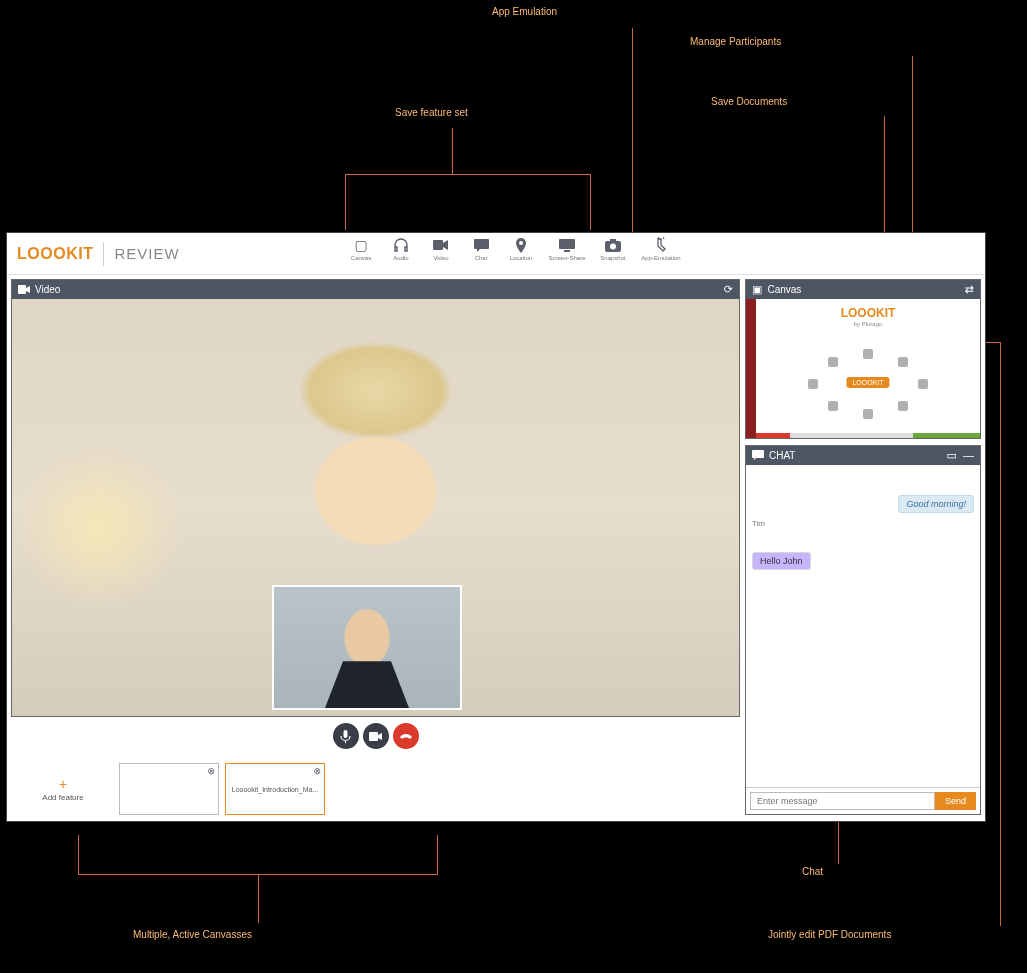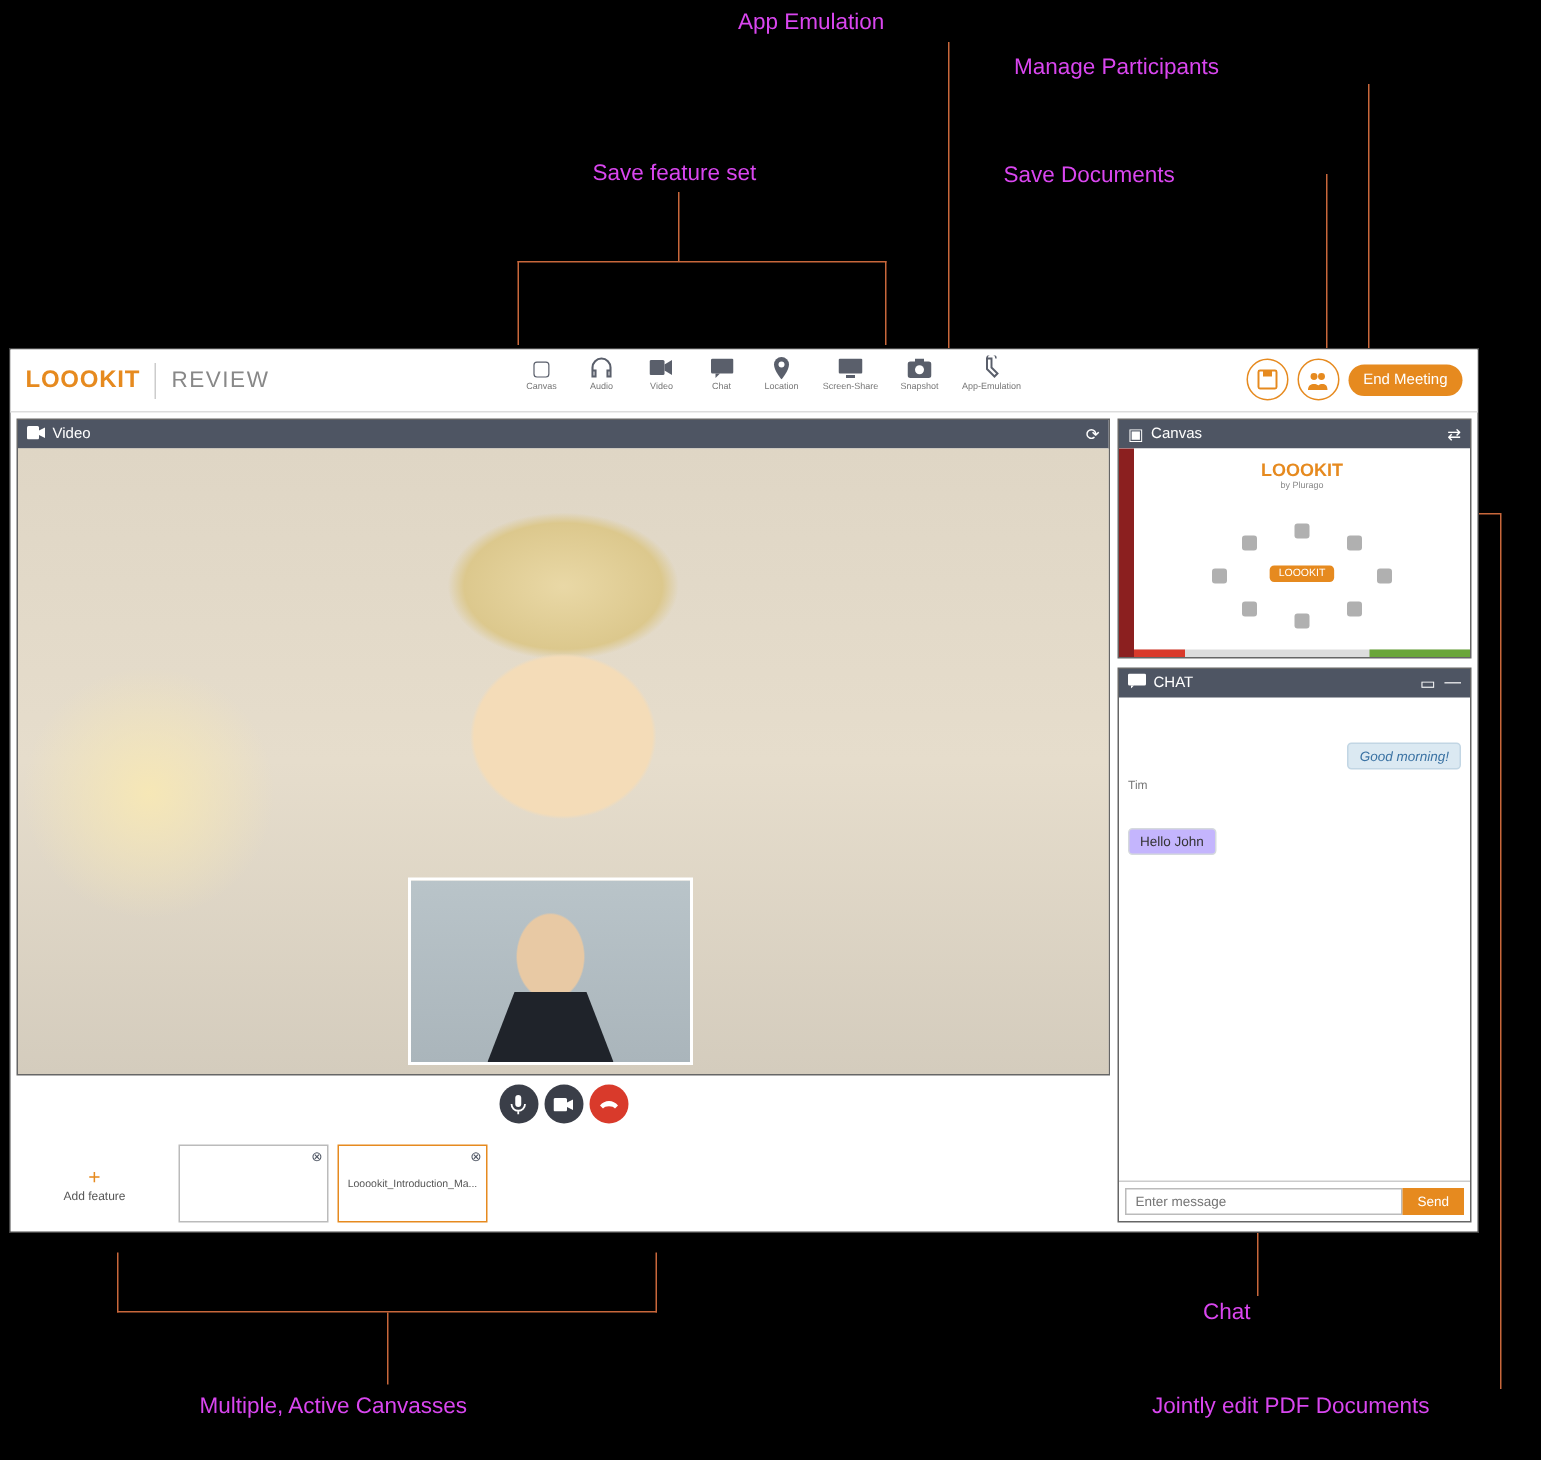--- a/index.html
+++ b/index.html
@@ -9,22 +9,22 @@
     width: 1027px;
     height: 973px;
     position: relative;
     overflow: hidden;
     color: #333;
   }
 
   
   .annot {
     position: absolute;
-    color: #d946ef;
-    font-size: 15px;
+    color: #fdba74;
+    font-size: 10px;
     font-weight: 400;
     white-space: nowrap;
   }
   .annot-line-v { position: absolute; width: 1px; background: #c8673b; }
   .annot-line-h { position: absolute; height: 1px; background: #c8673b; }
 
   
   .app {
     position: absolute;
     left: 6px;
@@ -307,24 +307,24 @@
   .bracket {
     position:absolute; border:1px solid #c8673b; border-bottom:none;
   }
 </style>
 </head>
 <body>
 
 <div class="annot" style="left:492px; top:6px;">App Emulation</div>
 <div class="annot-line-v" style="left:632px; top:28px; height:204px;"></div>
 
-<div class="annot" style="left:676px; top:36px;">Manage Participants</div>
+<div class="annot" style="left:690px; top:36px;">Manage Participants</div>
 <div class="annot-line-v" style="left:912px; top:56px; height:178px;"></div>
 
-<div class="annot" style="left:669px; top:96px;margin-top:12px;">Save Documents</div>
+<div class="annot" style="left:711px; top:96px;">Save Documents</div>
 <div class="annot-line-v" style="left:884px; top:116px; height:118px;"></div>
 
 <div class="annot" style="left:395px; top:107px;">Save feature set</div>
 <div class="annot-line-v" style="left:452px; top:128px; height:46px;"></div>
 <div class="bracket" style="left:345px; top:174px; width:246px; height:56px;"></div>
 
 <div class="annot" style="left:802px; top:866px;">Chat</div>
 <div class="annot-line-v" style="left:838px; top:686px; height:178px;"></div>
 
 <div class="annot" style="left:133px; top:929px;">Multiple, Active Canvasses</div>
@@ -404,36 +404,20 @@
         <div class="ticon">
           <svg width="15" height="16" viewBox="0 0 15 16">
               <path d="M7 2v6l4 4-2 2-5-5V2z" fill="none" stroke="#5a5f6b" stroke-width="1.3"></path>
               <path d="M4 2a3 3 0 016 0" fill="none" stroke="#5a5f6b" stroke-width="1"></path>
             </svg>
         </div>
         <div class="tlabel">App-Emulation</div>
       </div>
     </div>
 
-    <div class="top-right">
-      <div class="circ-btn">
-        <svg width="14" height="14" viewBox="0 0 14 14">
-            <rect x="1" y="1" width="12" height="12" rx="1" fill="none" stroke="#e68a1f" stroke-width="1.3"></rect>
-            <rect x="4" y="1" width="6" height="4" fill="#e68a1f"></rect>
-          </svg>
-      </div>
-      <div class="circ-btn">
-        <svg width="15" height="13" viewBox="0 0 15 13">
-            <circle cx="5" cy="4" r="2.3" fill="#e68a1f"></circle>
-            <circle cx="10" cy="4" r="2.3" fill="#e68a1f"></circle>
-            <path d="M1 13c0-3 2-4 4-4s4 1 4 4M7 13c0-3 1.5-4 3.5-4s3.5 1 3.5 4" fill="#e68a1f"></path>
-          </svg>
-      </div>
-      <button class="end-btn">End Meeting</button>
-    </div>
   </div>
 
   <div class="main">
     <div class="left-col">
 
       <div class="panel video-panel">
         <div class="panel-head">
           <span class="ph-icon">
             <svg width="12" height="9" viewBox="0 0 12 9">
                 <rect width="8" height="9" rx="1" fill="#fff"></rect>

